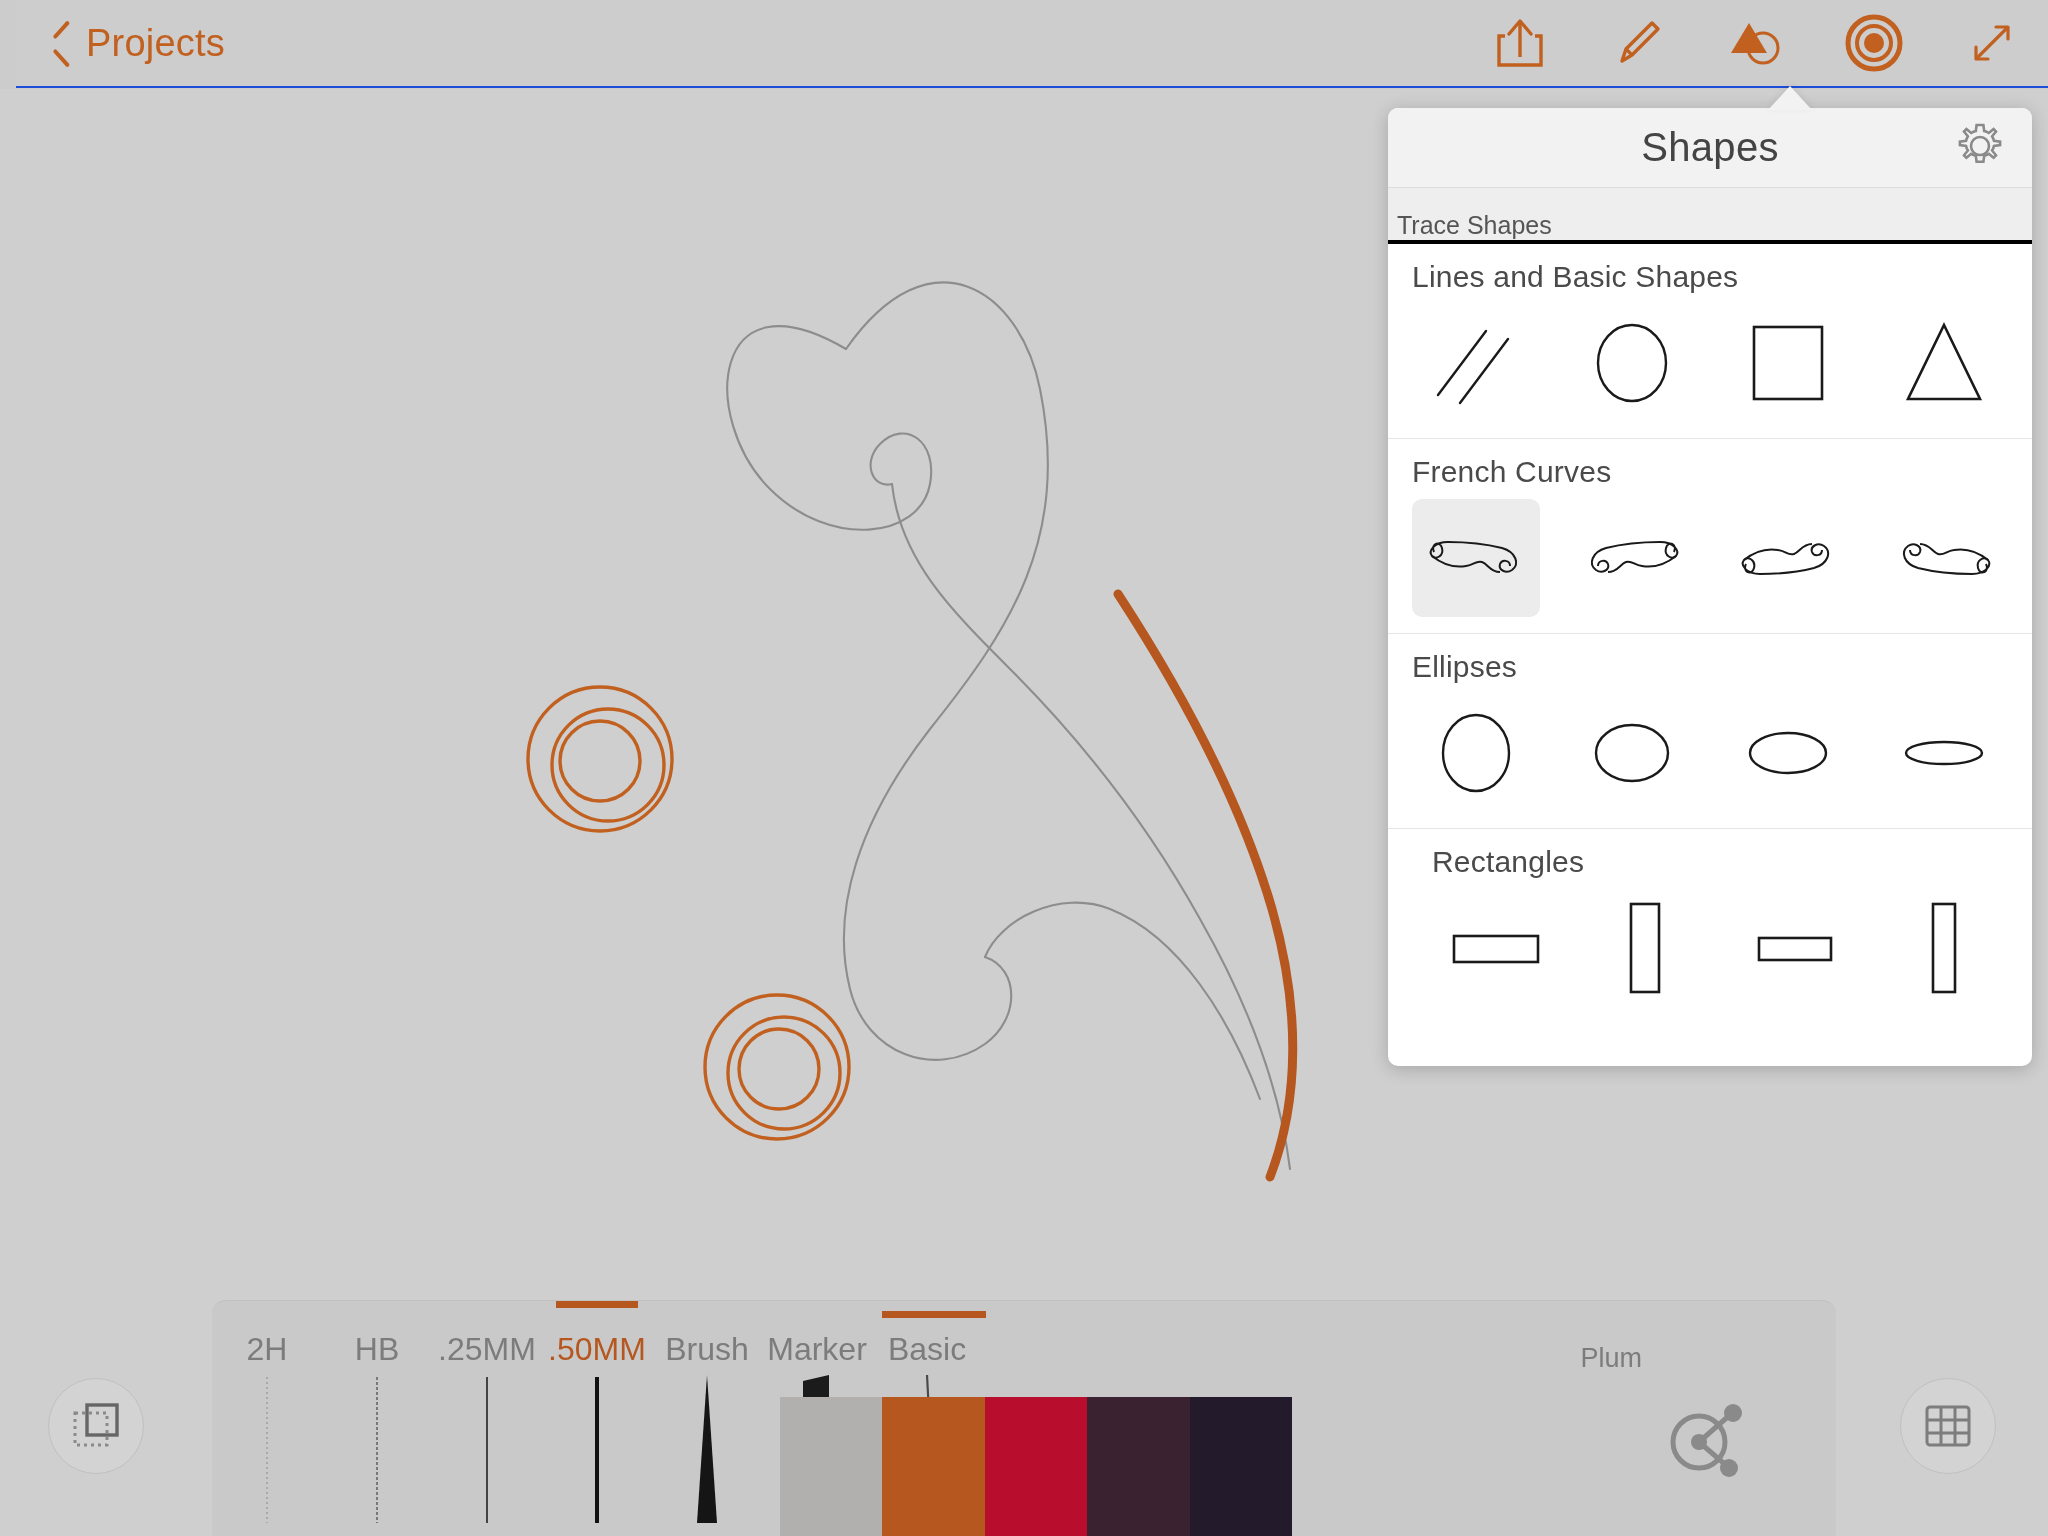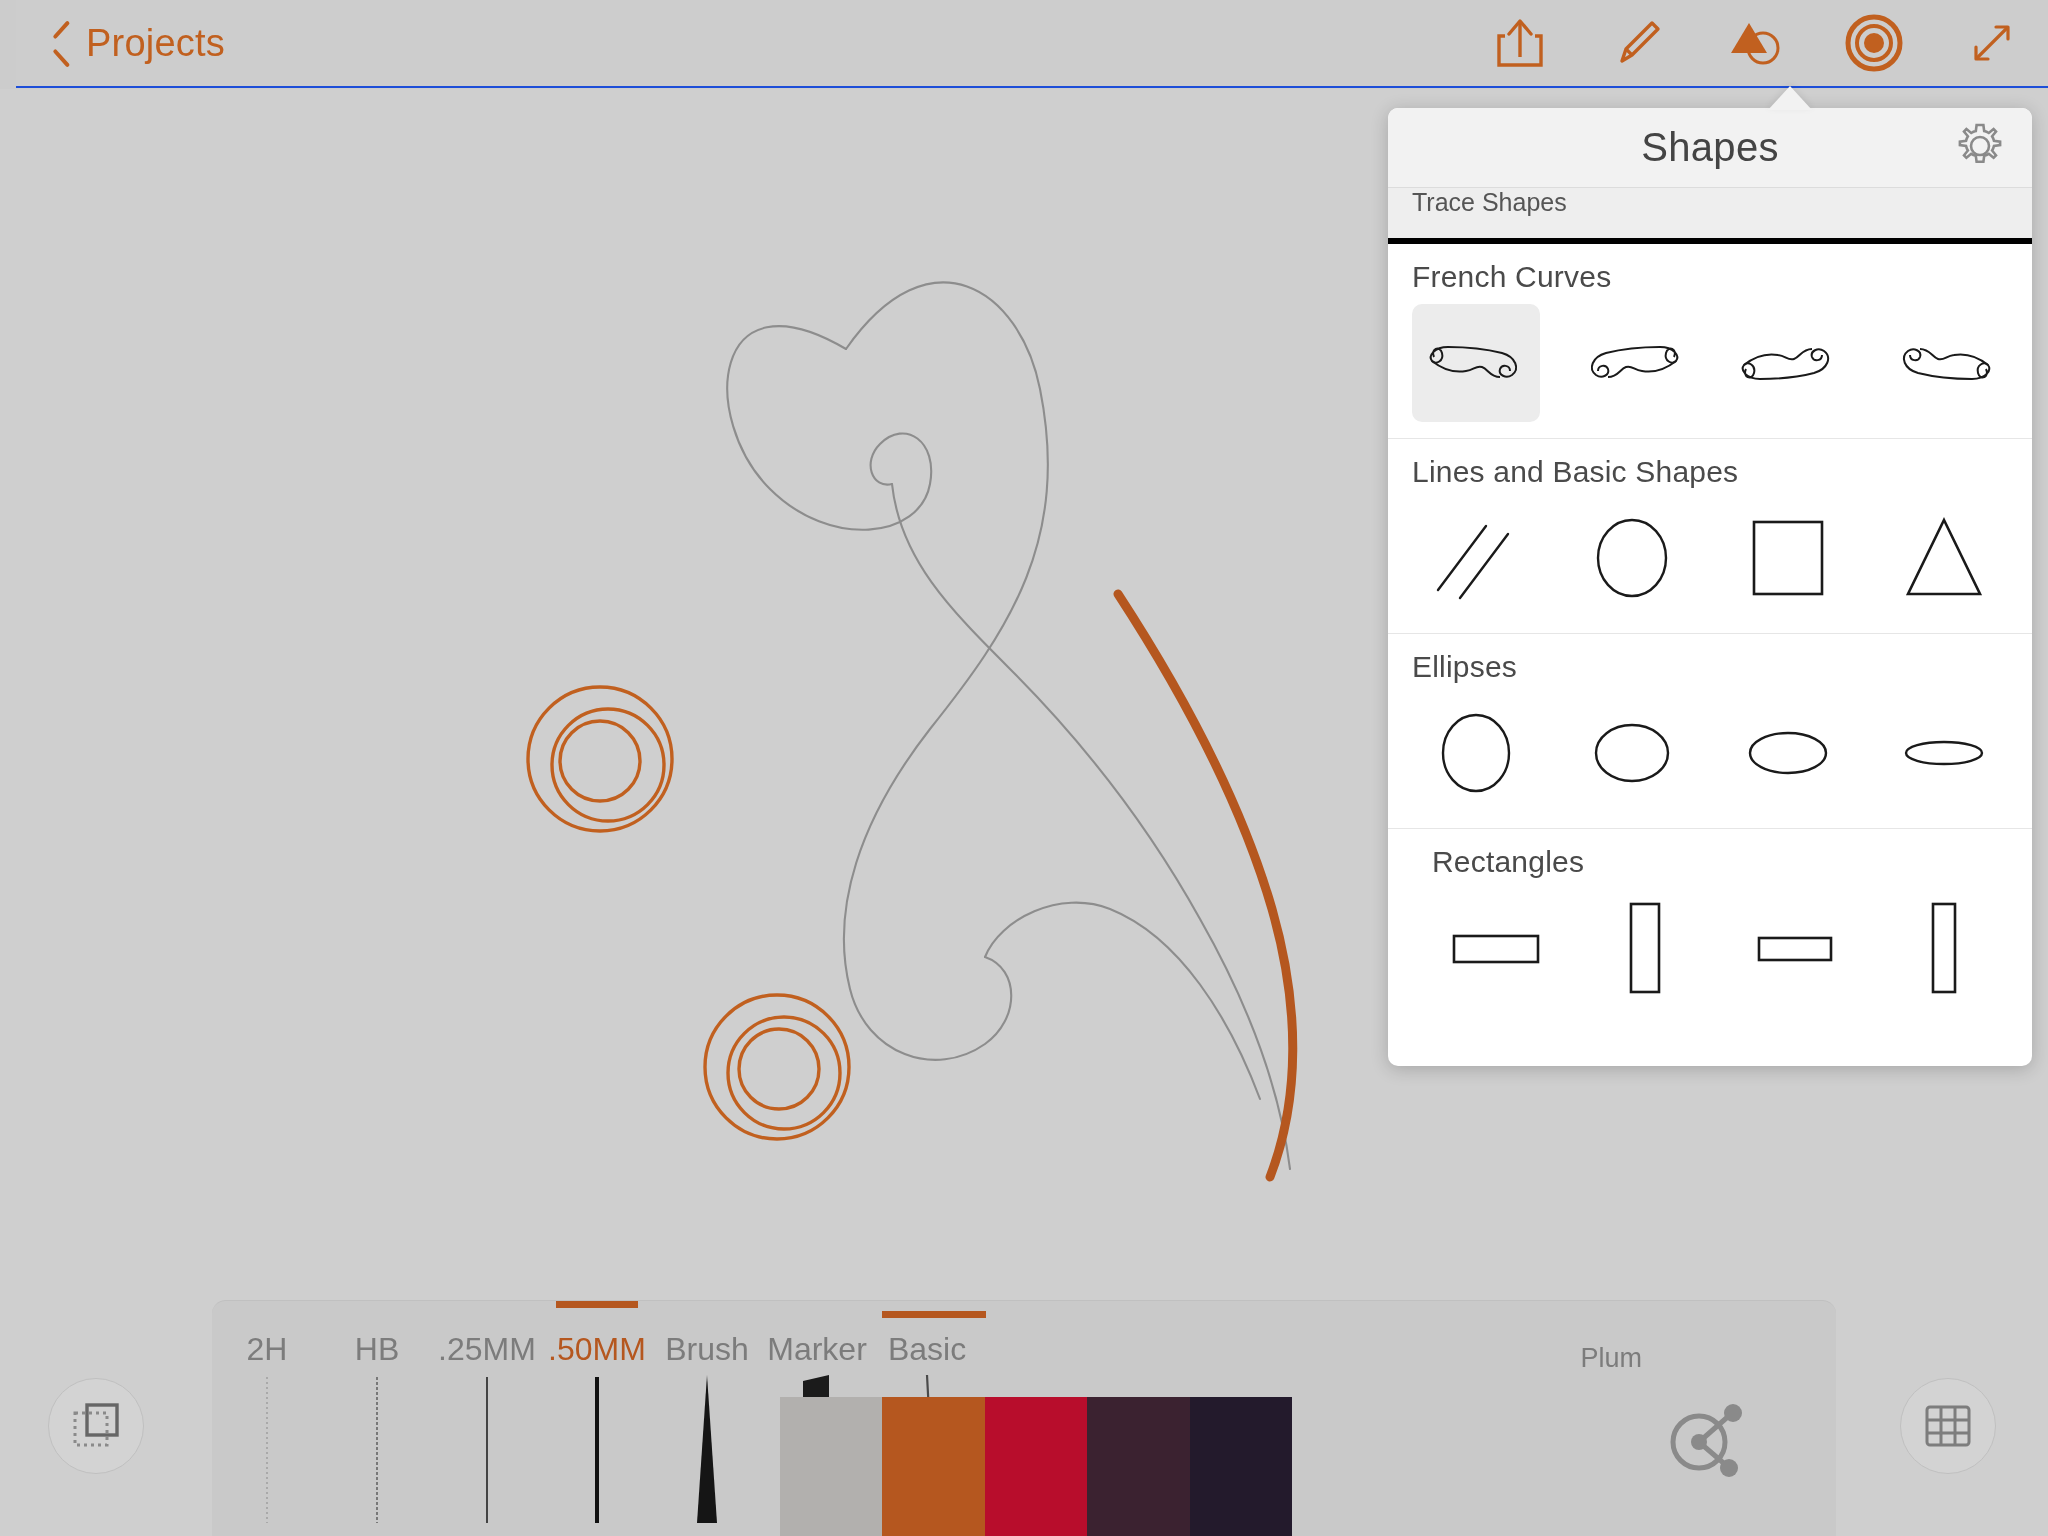--- a/index.html
+++ b/index.html
@@ -100,23 +100,23 @@
     letter-spacing: .3px;
   }
   .gear {
     position: absolute; right: 26px; top: 50%;
     transform: translateY(-50%);
     cursor: pointer;
   }
   .subheader {
     height: 56px;
     background: #eeeeee;
-    border-bottom: 6px solid #000000;
-    display: flex; align-items: flex-start;
-    padding-left: 24px;
+    border-bottom: 4px solid #000000;
+    display: flex; align-items: flex-end;
+    padding-left: 9px;
   }
   .subheader-label {
     font-size: 25px; color: #555; font-weight: 300;
   }
   .panel-body { background: #fff; }
   .sec { padding: 0 24px; border-bottom: 1px solid #e6e6e6; }
   .sec:last-child { border-bottom: none; margin-left: 20px; }
   .sec-title {
     font-size: 30px; font-weight: 300; color: #4a4a4a;
     padding: 16px 0 4px 0;
@@ -322,20 +322,49 @@
       </div>
     </div>
 
     <div class="subheader">
       <span class="subheader-label">Trace Shapes</span>
     </div>
 
     <div class="panel-body">
 
       <div class="sec">
+        <div class="sec-title">Lines and Basic Shapes</div>
+        <div class="sec-row">
+          <div class="shape-cell">
+            <svg width="96" height="96" viewBox="0 0 96 96">
+              <g stroke="#1a1a1a" stroke-width="2.4" stroke-linecap="round">
+                <line x1="10" y1="80" x2="58" y2="16"></line>
+                <line x1="32" y1="88" x2="80" y2="24"></line>
+              </g>
+            </svg>
+          </div>
+          <div class="shape-cell">
+            <svg width="96" height="96" viewBox="0 0 96 96">
+              <ellipse cx="48" cy="48" rx="34" ry="38" fill="none" stroke="#1a1a1a" stroke-width="2.4"></ellipse>
+            </svg>
+          </div>
+          <div class="shape-cell">
+            <svg width="96" height="96" viewBox="0 0 96 96">
+              <rect x="14" y="12" width="68" height="72" fill="none" stroke="#1a1a1a" stroke-width="2.6"></rect>
+            </svg>
+          </div>
+          <div class="shape-cell">
+            <svg width="96" height="96" viewBox="0 0 96 96">
+              <path d="M48 10 L84 84 L12 84 Z" fill="none" stroke="#1a1a1a" stroke-width="2.6" stroke-linejoin="miter"></path>
+            </svg>
+          </div>
+        </div>
+      </div>
+
+      <div class="sec">
         <div class="sec-title">French Curves</div>
         <div class="sec-row">
           <div class="shape-cell selected">
             <svg width="104" height="72" viewBox="0 0 104 72">
               <g fill="none" stroke="#1a1a1a" stroke-width="2">
                 <path d="M10 30 C6 22 16 18 18 26 C20 34 12 38 8 34
                          C4 29 10 20 24 20 C44 20 62 22 78 26
                          C92 30 96 42 88 48 C82 52 74 48 76 42
                          C78 37 86 38 86 44"></path>
                 <path d="M8 34 C18 42 30 46 42 44 C50 43 52 38 58 40
@@ -376,49 +405,20 @@
                          C78 37 86 38 86 44"></path>
                 <path d="M8 34 C18 42 30 46 42 44 C50 43 52 38 58 40
                          C64 42 66 50 76 50"></path>
               </g>
             </svg>
           </div>
         </div>
       </div>
 
       <div class="sec">
-        <div class="sec-title">Lines and Basic Shapes</div>
-        <div class="sec-row">
-          <div class="shape-cell">
-            <svg width="96" height="96" viewBox="0 0 96 96">
-              <g stroke="#1a1a1a" stroke-width="2.4" stroke-linecap="round">
-                <line x1="10" y1="80" x2="58" y2="16"></line>
-                <line x1="32" y1="88" x2="80" y2="24"></line>
-              </g>
-            </svg>
-          </div>
-          <div class="shape-cell">
-            <svg width="96" height="96" viewBox="0 0 96 96">
-              <ellipse cx="48" cy="48" rx="34" ry="38" fill="none" stroke="#1a1a1a" stroke-width="2.4"></ellipse>
-            </svg>
-          </div>
-          <div class="shape-cell">
-            <svg width="96" height="96" viewBox="0 0 96 96">
-              <rect x="14" y="12" width="68" height="72" fill="none" stroke="#1a1a1a" stroke-width="2.6"></rect>
-            </svg>
-          </div>
-          <div class="shape-cell">
-            <svg width="96" height="96" viewBox="0 0 96 96">
-              <path d="M48 10 L84 84 L12 84 Z" fill="none" stroke="#1a1a1a" stroke-width="2.6" stroke-linejoin="miter"></path>
-            </svg>
-          </div>
-        </div>
-      </div>
-
-      <div class="sec">
         <div class="sec-title">Ellipses</div>
         <div class="sec-row">
           <div class="shape-cell">
             <svg width="96" height="96" viewBox="0 0 96 96">
               <ellipse cx="48" cy="48" rx="33" ry="38" fill="none" stroke="#1a1a1a" stroke-width="2.4"></ellipse>
             </svg>
           </div>
           <div class="shape-cell">
             <svg width="96" height="96" viewBox="0 0 96 96">
               <ellipse cx="48" cy="48" rx="36" ry="28" fill="none" stroke="#1a1a1a" stroke-width="2.4"></ellipse>

